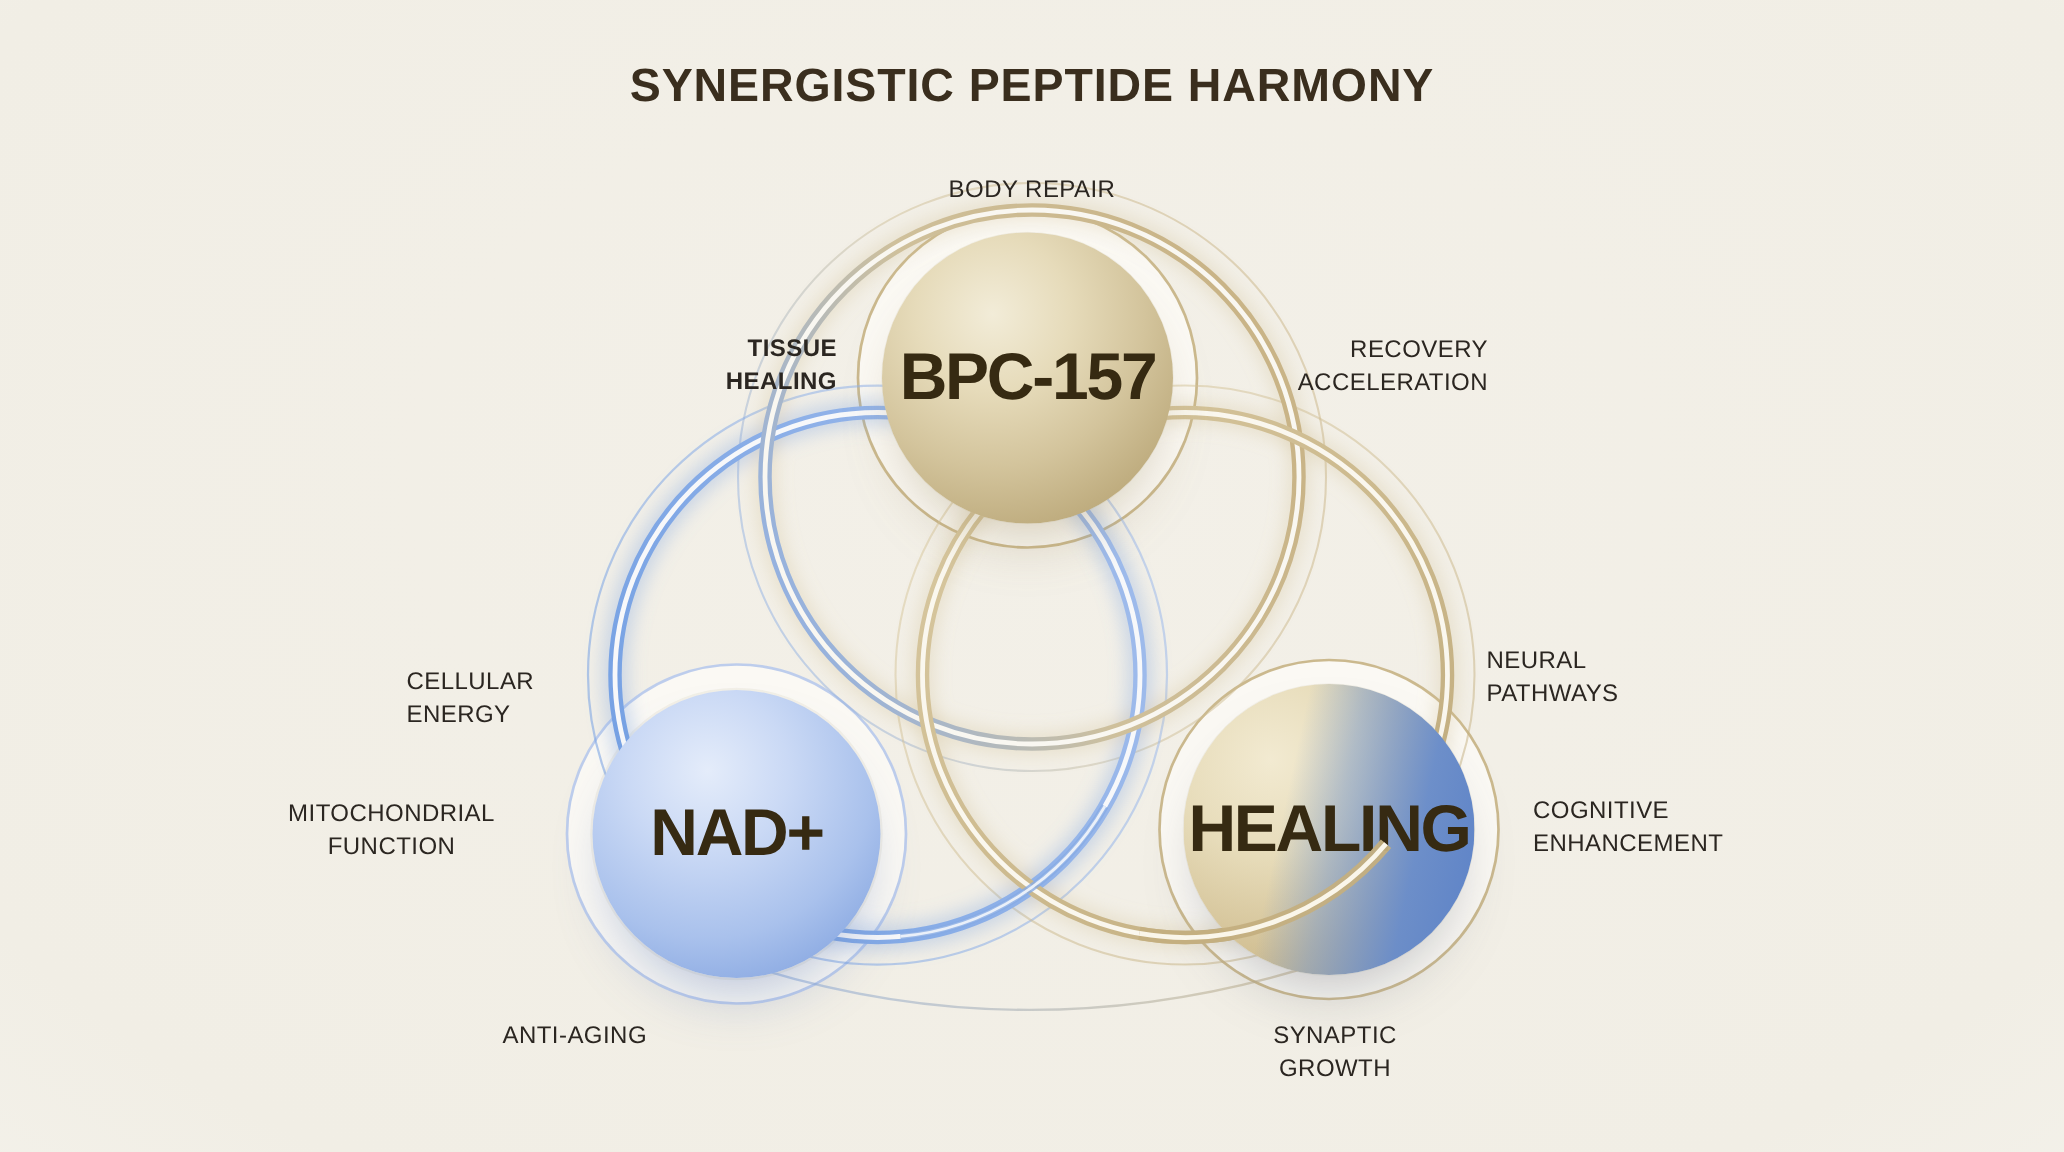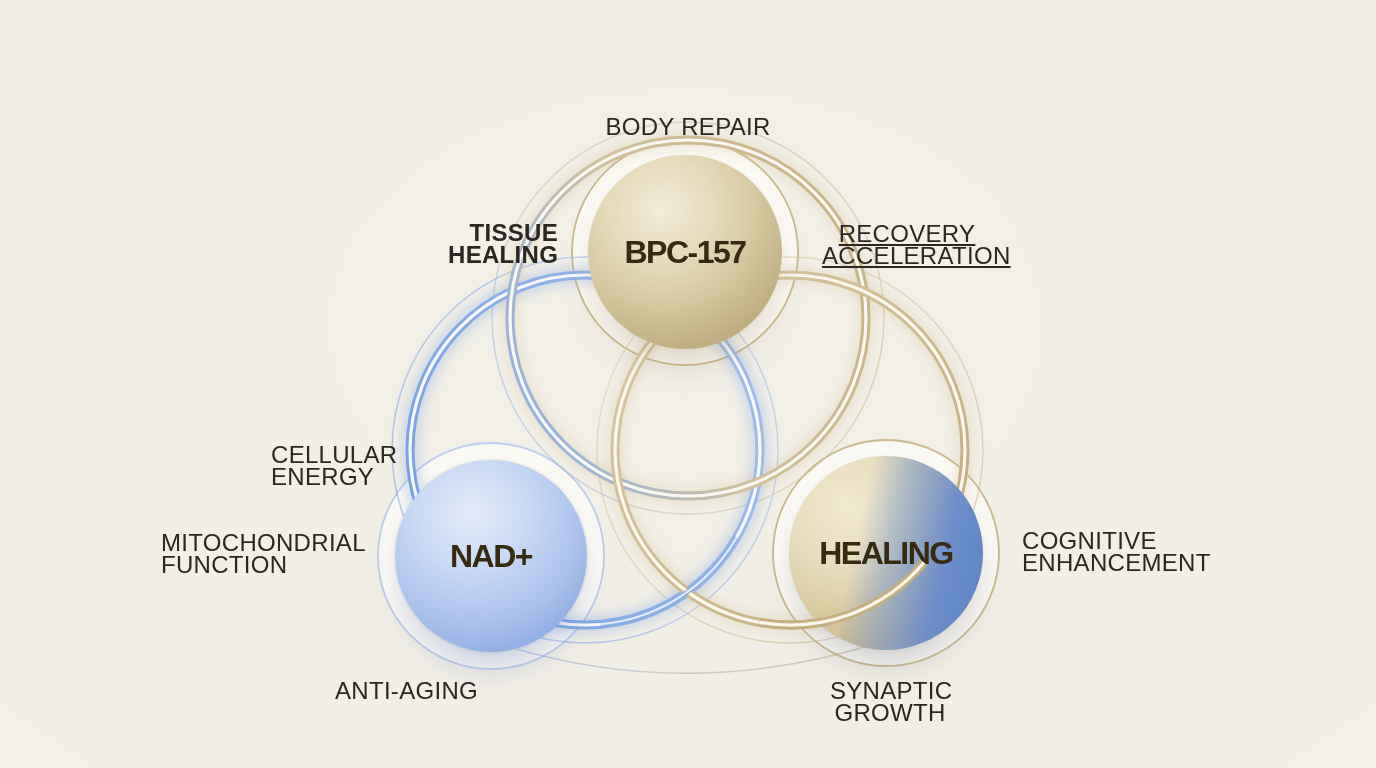--- a/index.html
+++ b/index.html
@@ -19,49 +19,49 @@
     position:absolute;top:40px;left:0;width:1376px;
     text-align:center;font-size:31px;line-height:34px;font-weight:bold;
     letter-spacing:0.6px;color:#3a2e1e;z-index:4;
   }
 
   .sphere{
     position:absolute;border-radius:50%;z-index:2;
     display:flex;align-items:center;justify-content:center;
   }
   .sphere-name{
-    font-size:32px;font-weight:bold;letter-spacing:-1.5px;color:#362a12;
+    font-size:44px;font-weight:bold;letter-spacing:-1.5px;color:#362a12;
   }
   .sphere-bpc{
     left:588px;top:155px;width:194px;height:194px;
     background:radial-gradient(circle at 38% 28%, #f2ecd8 0%, #e6dbba 28%, #d3c49c 55%, #baa778 84%, #a8935f 100%);
     box-shadow:0 22px 38px -14px rgba(150,130,85,0.40);
   }
   .sphere-nad{
     left:395px;top:460px;width:192px;height:192px;
     background:radial-gradient(circle at 40% 28%, #e4ecfa 0%, #cad9f5 30%, #a9c1ec 62%, #85a5e0 88%, #7a9cdb 100%);
     box-shadow:0 22px 38px -14px rgba(95,125,185,0.45);
   }
   .sphere-dihexa{
     left:789px;top:456px;width:194px;height:194px;
     background:
       linear-gradient(102deg, rgba(108,146,209,0) 36%, rgba(108,146,209,0.45) 52%, rgba(100,138,205,0.92) 76%, rgba(92,130,200,1) 100%),
       radial-gradient(circle at 30% 26%, #f2ead1 0%, #e7dcba 32%, #d2c094 66%, #bfac7e 100%);
     box-shadow:0 22px 38px -14px rgba(120,125,135,0.45);
   }
 
   .benefit{
-    position:absolute;font-size:24px;line-height:22px;letter-spacing:0.3px;
+    position:absolute;font-size:16px;line-height:22px;letter-spacing:0.3px;
     color:#2b2621;z-index:4;
   }
   .lbl-body-repair{left:538px;top:116px;width:300px;text-align:center;white-space:nowrap;}
   .lbl-tissue-healing{right:818px;top:222px;width:110px;text-align:right;font-weight:bold;}
-  .lbl-recovery-acceleration{left:822px;top:223px;width:170px;text-align:center;text-decoration:underline;}
+  .lbl-recovery-acceleration{left:822px;top:223px;width:170px;text-align:right;}
   .lbl-cellular-energy{right:985px;top:432px;width:120px;text-align:left;margin-top:12px;}
-  .lbl-mitochondrial-function{right:1015px;top:532px;width:200px;text-align:left;}
+  .lbl-mitochondrial-function{right:1015px;top:532px;width:200px;text-align:center;}
   .lbl-neural-pathways{left:991px;top:430px;width:130px;text-align:left;}
   .lbl-cognitive-enhancement{left:1022px;top:530px;width:180px;text-align:left;}
   .lbl-anti-aging{left:335px;top:680px;width:300px;text-align:left;white-space:nowrap;}
   .lbl-synaptic-growth{left:830px;top:680px;width:120px;text-align:center;}
 </style>
 </head>
 <body>
 
 <div class="stage">
 
@@ -131,23 +131,25 @@
     <span class="sphere-name">HEALING</span>
   </div>
 
   <svg class="rings-svg-front" viewBox="0 0 1376 768" aria-hidden="true">
     <path d="M 924 562.5 A 175 175 0 0 1 759.6 622.3" fill="none" stroke="#c4af80" stroke-width="9" opacity="0.95"></path>
     <path d="M 924 562.5 A 175 175 0 0 1 759.6 622.3" fill="none" stroke="#faf6ea" stroke-width="3.2"></path>
     <path d="M 736.6 537.5 A 175 175 0 0 1 600.3 624.3" fill="none" stroke="#86aae4" stroke-width="5" opacity="0.8"></path>
     <path d="M 736.6 537.5 A 175 175 0 0 1 600.3 624.3" fill="none" stroke="#f3f6fb" stroke-width="1.8" opacity="0.9"></path>
   </svg>
 
+  <div class="page-title">SYNERGISTIC PEPTIDE HARMONY</div>
 
   <div class="benefit lbl-body-repair">BODY REPAIR</div>
   <div class="benefit lbl-tissue-healing">TISSUE HEALING</div>
   <div class="benefit lbl-recovery-acceleration">RECOVERY ACCELERATION</div>
   <div class="benefit lbl-cellular-energy">CELLULAR ENERGY</div>
   <div class="benefit lbl-mitochondrial-function">MITOCHONDRIAL FUNCTION</div>
   <div class="benefit lbl-anti-aging">ANTI-AGING</div>
+  <div class="benefit lbl-neural-pathways">NEURAL PATHWAYS</div>
   <div class="benefit lbl-cognitive-enhancement">COGNITIVE ENHANCEMENT</div>
   <div class="benefit lbl-synaptic-growth">SYNAPTIC GROWTH</div>
 
 </div>
 
 </body></html>

